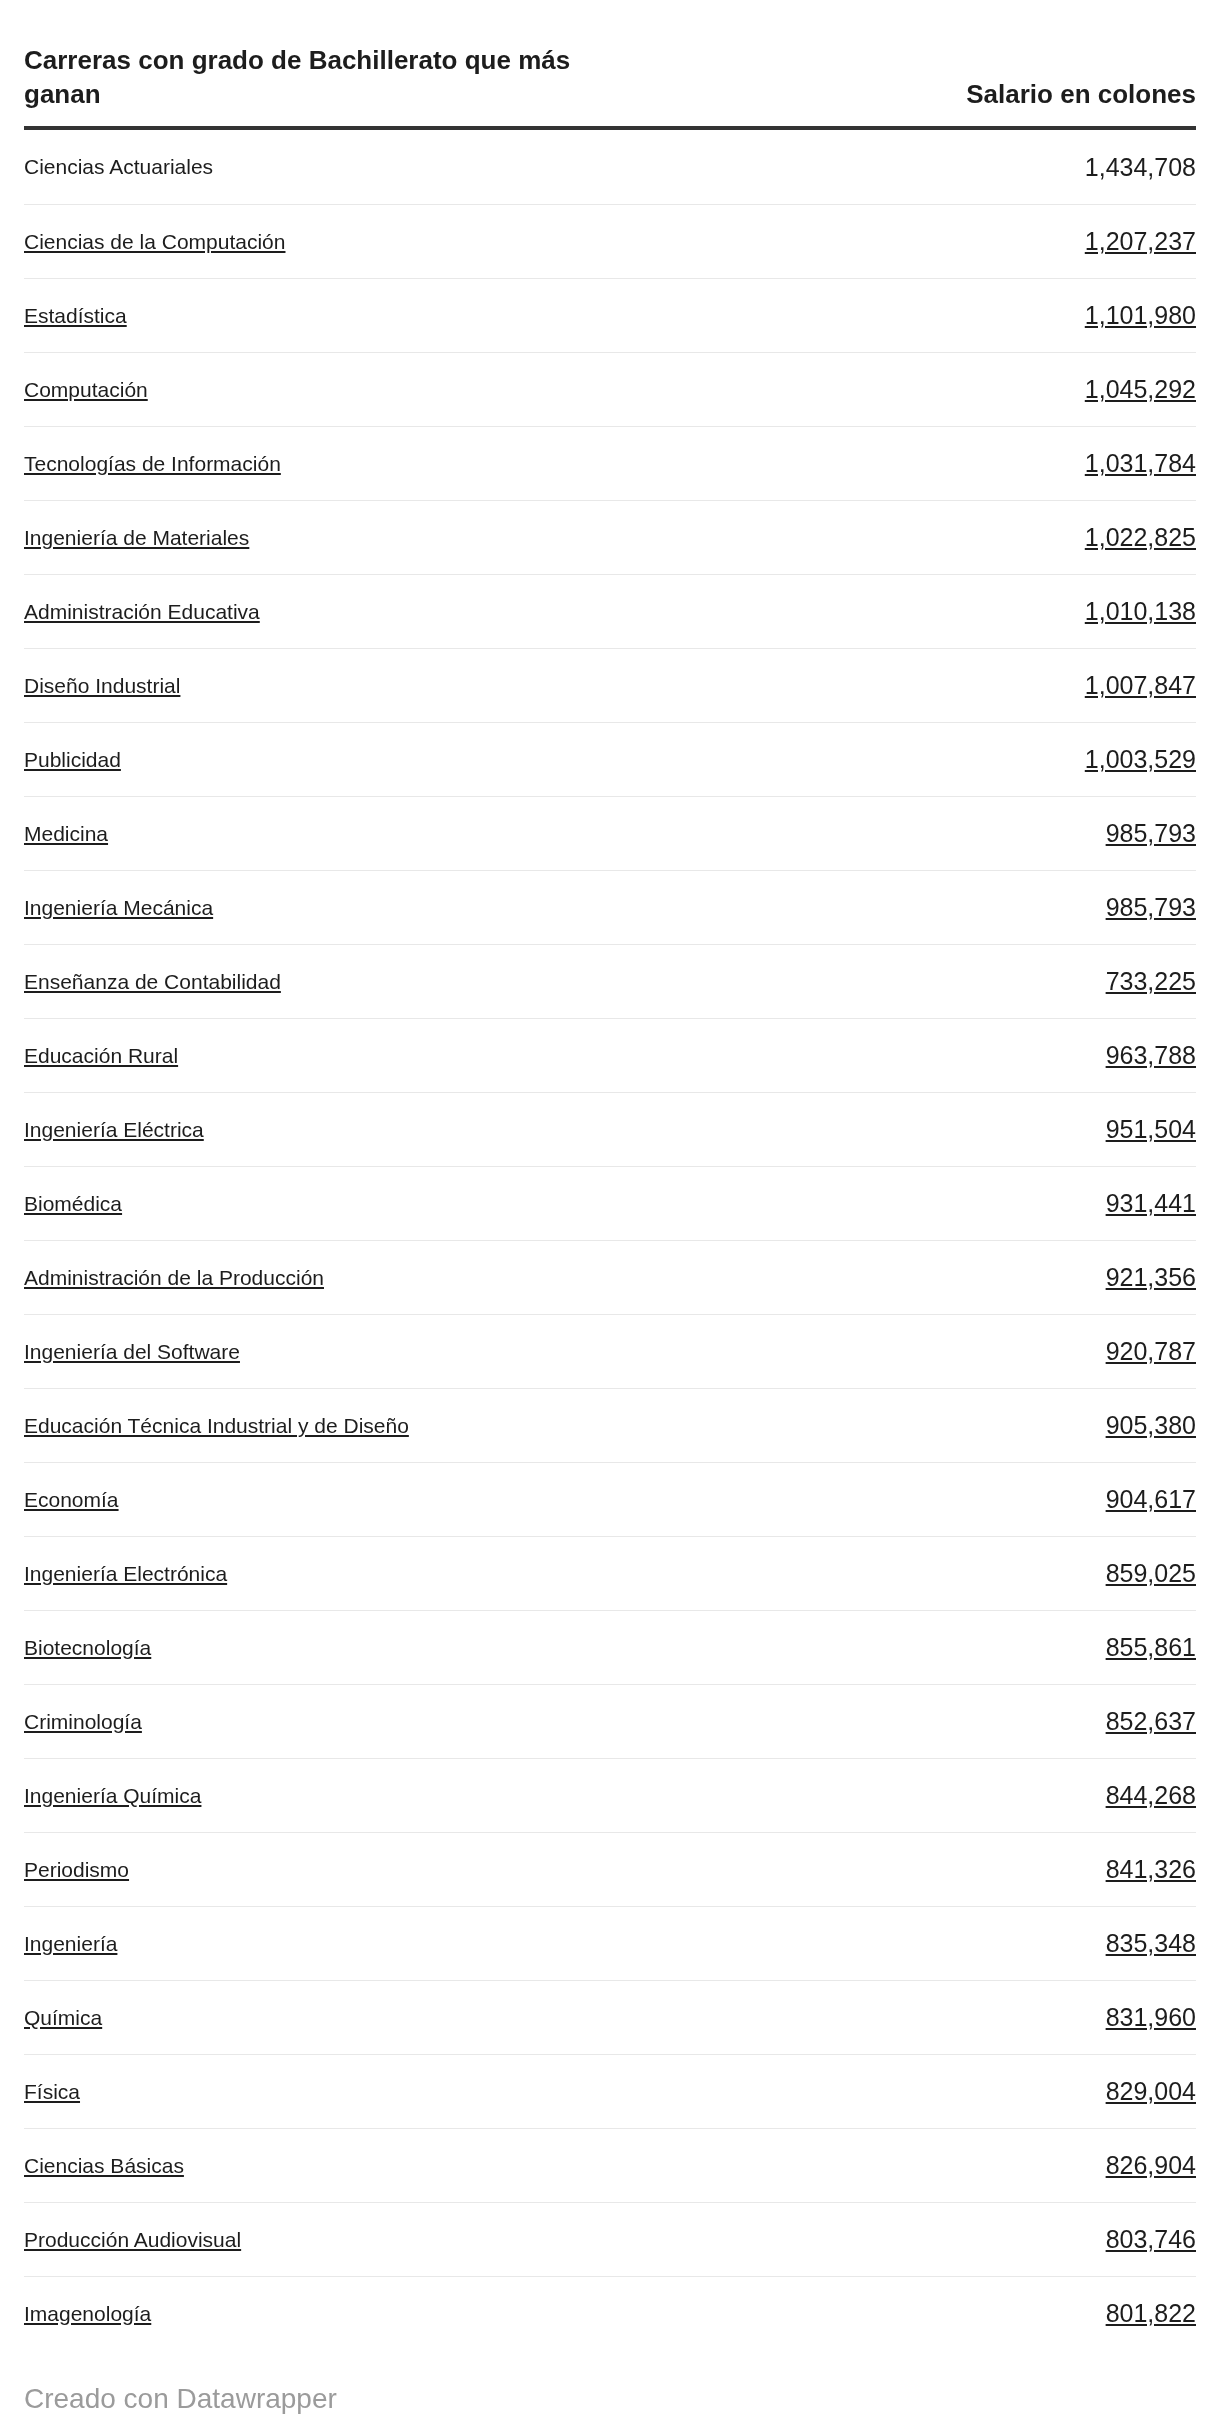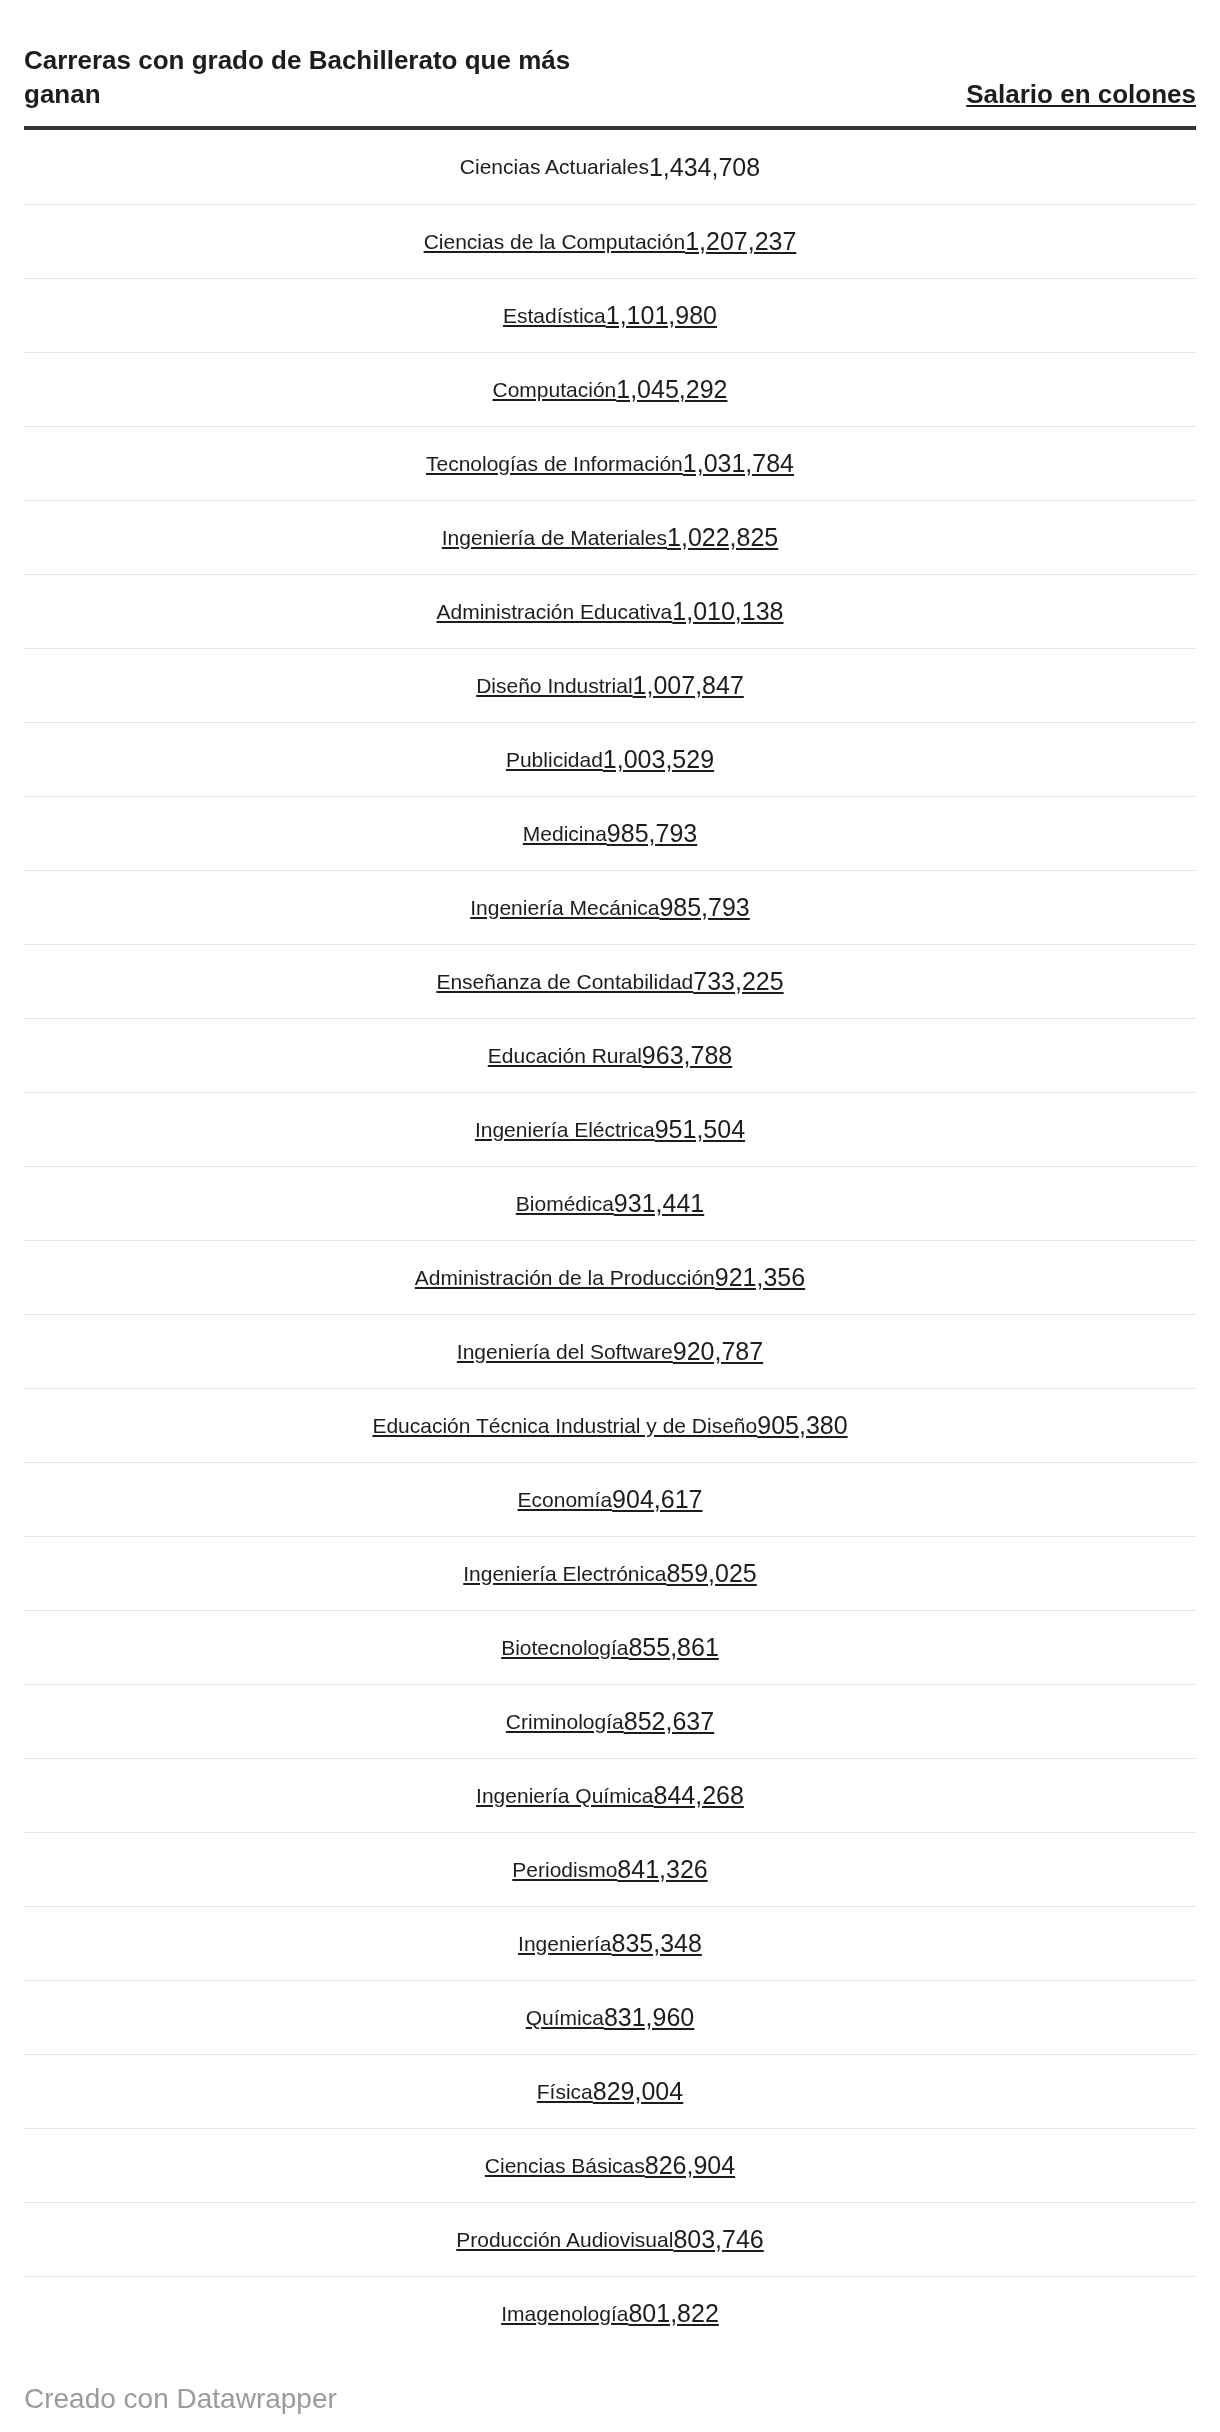--- a/index.html
+++ b/index.html
@@ -38,31 +38,30 @@
     font-weight: 700;
     line-height: 34px;
     color: var(--text);
   }
   .col-header.careers {
     max-width: 620px;
   }
   .col-header.salary {
     text-align: right;
     white-space: nowrap;
-    text-decoration: underline;
   }
   .table-body {
     width: 100%;
   }
   .row {
     height: 74px;
     box-sizing: border-box;
     display: flex;
     align-items: center;
-    justify-content: center;
+    justify-content: space-between;
   }
   .row + .row {
     border-top: 1.5px solid var(--row-divider);
     text-decoration: underline;
   }
   .row .label {
     font-size: 21px;
     color: var(--text);
   }
   .row .value {

